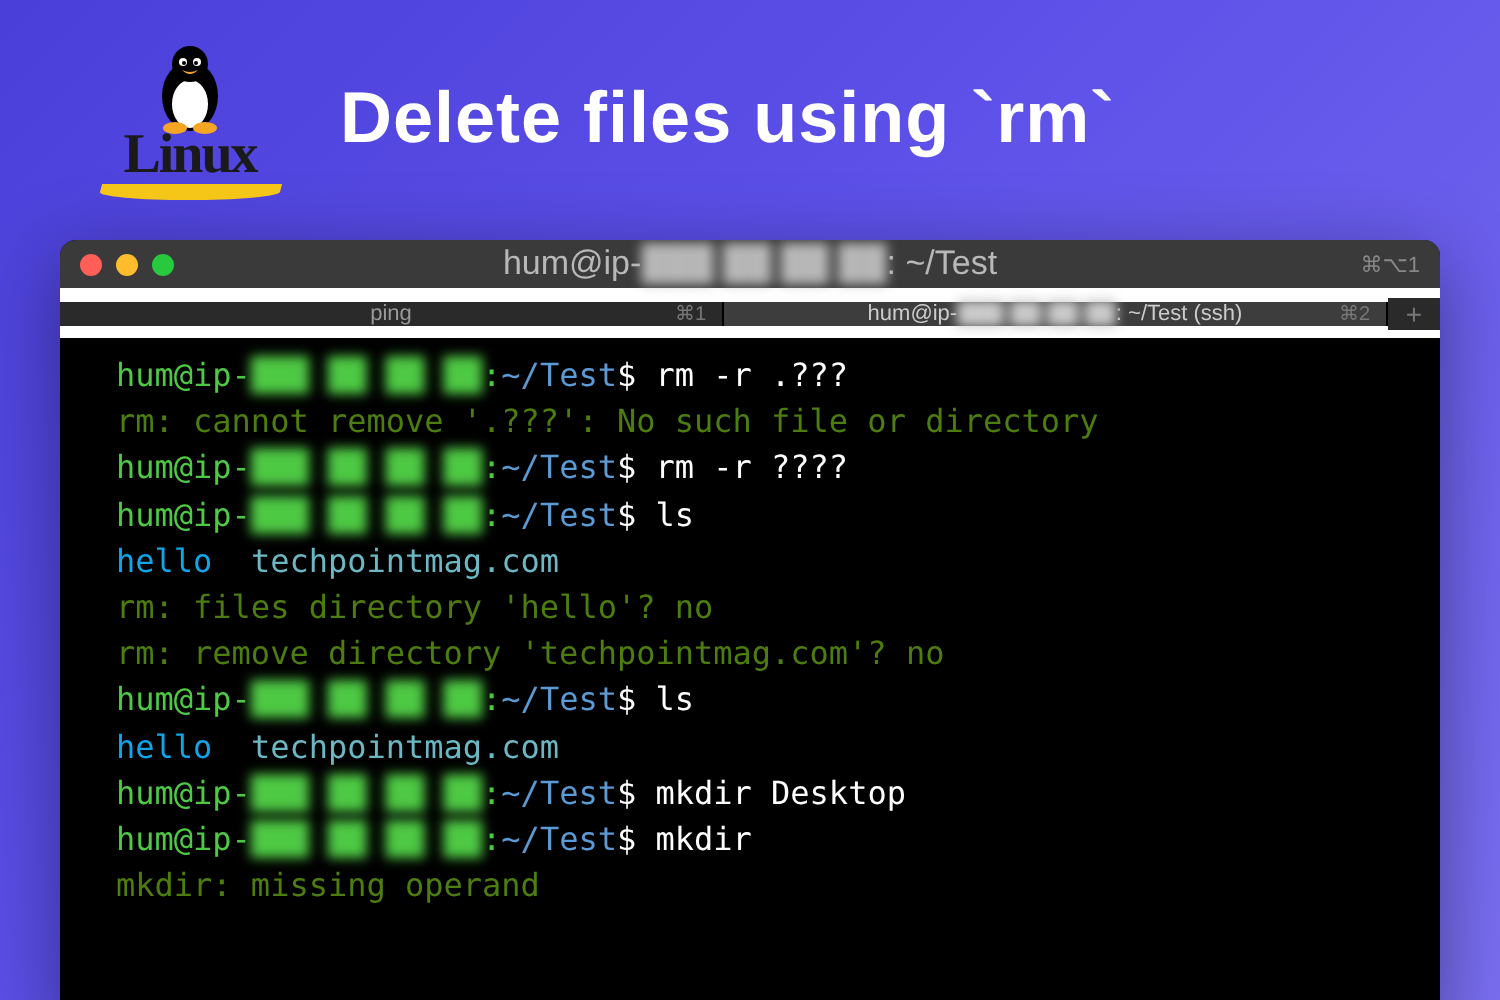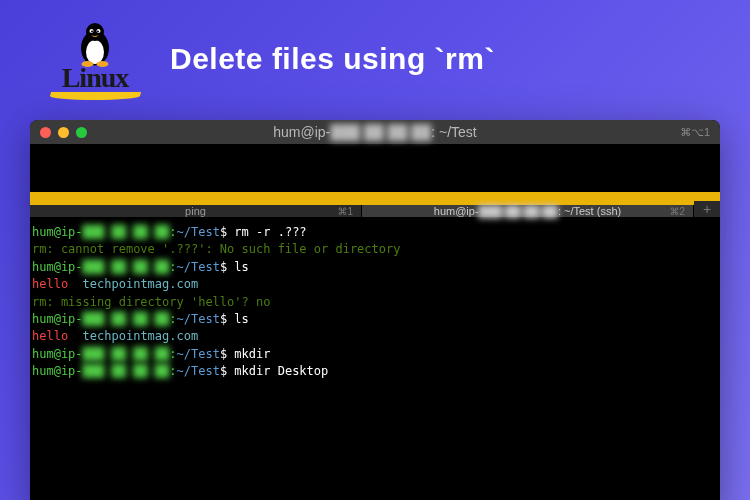--- a/index.html
+++ b/index.html
@@ -40,21 +40,21 @@
     .linux-swoosh {
       width: 90px;
       height: 8px;
       background: #f5c518;
       border-radius: 0 0 50% 50%;
       margin-top: -2px;
       transform: skewX(-15deg);
     }
     .title {
       color: #ffffff;
-      font-size: 30px;
+      font-size: 36px;
       font-weight: 600;
       letter-spacing: 0.5px;
     }
     .terminal-window {
       margin: 10px 30px 0 30px;
       background: #000000;
       border-radius: 8px 8px 0 0;
       overflow: hidden;
       box-shadow: 0 10px 40px rgba(0,0,0,0.4);
       height: 395px;
@@ -77,34 +77,33 @@
       border-radius: 50%;
     }
     .light.red { background: #ff5f56; }
     .light.yellow { background: #ffbd2e; }
     .light.green { background: #27c93f; }
     .window-title {
       position: absolute;
       left: 50%;
       transform: translateX(-50%);
       color: #b8b8b8;
-      font-size: 14px;
+      font-size: 17px;
     }
     .shortcut-right {
       margin-left: auto;
       color: #888;
       font-size: 11px;
     }
     .tabbar {
-      background: #eab308;
+      background: #ffffff;
       height: 26px;
       display: flex;
-      align-items: flex-end;
+      align-items: center;
       border-bottom: 1px solid #000;
-      margin-top: 48px;
     }
     .tab {
       flex: 1;
       display: flex;
       align-items: center;
       justify-content: center;
       color: #999;
       font-size: 11px;
       border-right: 1px solid #000;
       background: #2a2a2a;
@@ -123,33 +122,33 @@
     .tab-add {
       width: 26px;
       display: flex;
       align-items: center;
       justify-content: center;
       color: #777;
       font-size: 14px;
       background: #2a2a2a;
     }
     .terminal-body {
-      padding: 6px 2px;
+      padding: 6px 28px;
       font-family: "Menlo", "Monaco", "Consolas", monospace;
-      font-size: 12px;
+      font-size: 16px;
       line-height: 1.45;
       color: #ffffff;
     }
     .line { white-space: pre; }
     .prompt-user { color: #4ec944; }
     .prompt-ip { color: #4ec944; filter: blur(3px); }
     .prompt-path { color: #5b9bd5; }
     .cmd { color: #ffffff; }
     .err { color: #4d7c0f; }
-    .output-purple { color: #ef4444; }
+    .output-purple { color: #0ea5e9; }
     .output-cyan { color: #6bb8c4; }
     .dollar { color: #ffffff; }
   </style>
 </head>
 <body>
 
 <div class="header">
   <div class="logo">
     <div class="penguin">
       <svg viewBox="0 0 100 100">
@@ -192,21 +191,24 @@
     <div class="tab active">
       <span><span>hum@ip-</span><span style="filter:blur(3px)">███ ██ ██ ██</span><span>: ~/Test (ssh)</span></span>
       <span class="tab-shortcut">⌘2</span>
     </div>
     <div class="tab-add">+</div>
   </div>
 
   <div class="terminal-body" id="term">
       <div class="line"><span class="prompt-user">hum@ip-</span><span class="prompt-ip">███ ██ ██ ██</span><span class="prompt-user">:</span><span class="prompt-path">~/Test</span><span class="dollar">$ </span><span class="cmd">rm -r .???</span></div>
       <div class="line"><span class="err">rm: cannot remove '.???': No such file or directory</span></div>
+      <div class="line"><span class="prompt-user">hum@ip-</span><span class="prompt-ip">███ ██ ██ ██</span><span class="prompt-user">:</span><span class="prompt-path">~/Test</span><span class="dollar">$ </span><span class="cmd">rm -r ????</span></div>
       <div class="line"><span class="prompt-user">hum@ip-</span><span class="prompt-ip">███ ██ ██ ██</span><span class="prompt-user">:</span><span class="prompt-path">~/Test</span><span class="dollar">$ </span><span class="cmd">ls</span></div>
       <div class="line"><span class="output-purple">hello</span>  <span class="output-cyan">techpointmag.com</span></div>
-      <div class="line"><span class="err">rm: missing directory 'hello'? no</span></div>
+      <div class="line"><span class="err">rm: files directory 'hello'? no</span></div>
+      <div class="line"><span class="err">rm: remove directory 'techpointmag.com'? no</span></div>
       <div class="line"><span class="prompt-user">hum@ip-</span><span class="prompt-ip">███ ██ ██ ██</span><span class="prompt-user">:</span><span class="prompt-path">~/Test</span><span class="dollar">$ </span><span class="cmd">ls</span></div>
       <div class="line"><span class="output-purple">hello</span>  <span class="output-cyan">techpointmag.com</span></div>
+      <div class="line"><span class="prompt-user">hum@ip-</span><span class="prompt-ip">███ ██ ██ ██</span><span class="prompt-user">:</span><span class="prompt-path">~/Test</span><span class="dollar">$ </span><span class="cmd">mkdir Desktop</span></div>
       <div class="line"><span class="prompt-user">hum@ip-</span><span class="prompt-ip">███ ██ ██ ██</span><span class="prompt-user">:</span><span class="prompt-path">~/Test</span><span class="dollar">$ </span><span class="cmd">mkdir</span></div>
-      <div class="line"><span class="prompt-user">hum@ip-</span><span class="prompt-ip">███ ██ ██ ██</span><span class="prompt-user">:</span><span class="prompt-path">~/Test</span><span class="dollar">$ </span><span class="cmd">mkdir Desktop</span></div>
+      <div class="line"><span class="err">mkdir: missing operand</span></div>
     </div>
 </div>
 
 </body></html>

